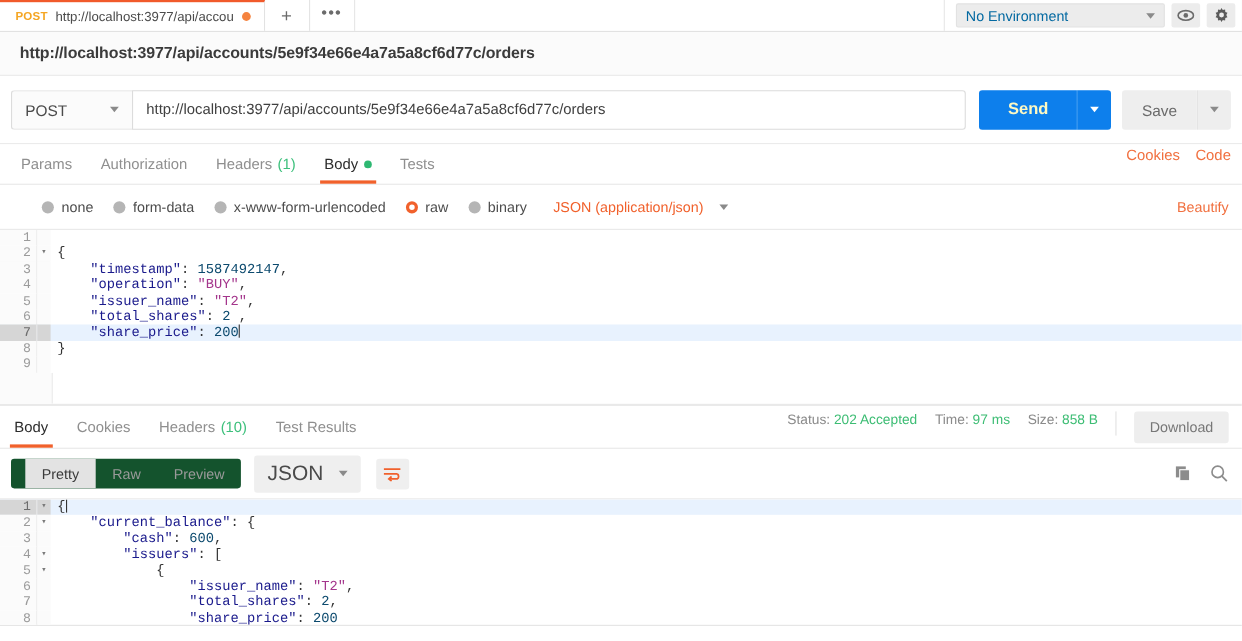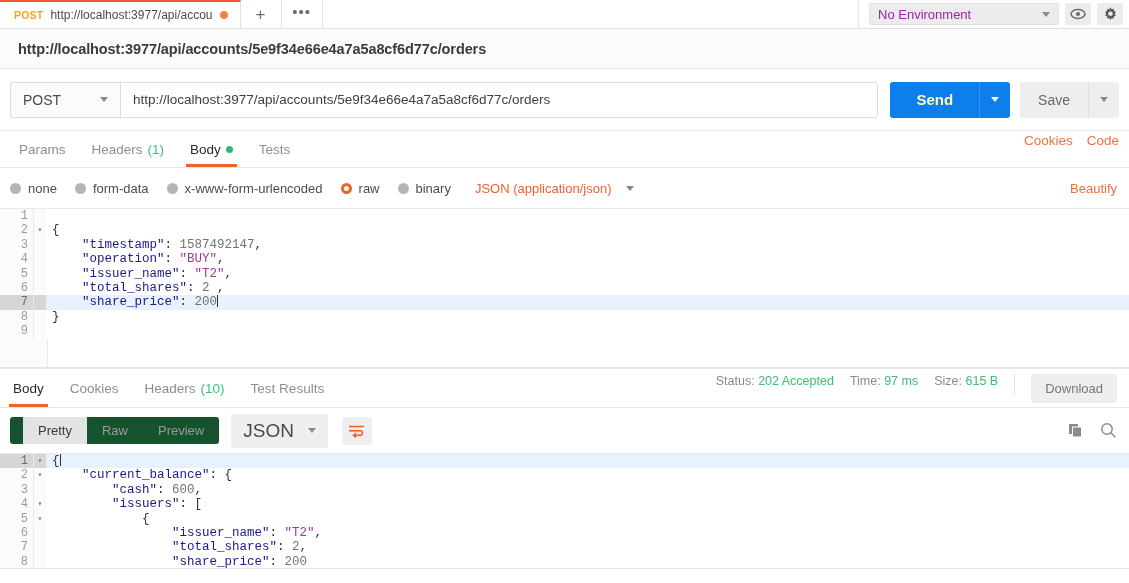--- a/index.html
+++ b/index.html
@@ -83,21 +83,21 @@
     display: flex;
     align-items: center;
     justify-content: space-between;
     width: 190px;
     height: 22px;
     padding: 0 8px;
     background: #ececec;
     border: 1px solid #e2e2e2;
     border-radius: 2px;
     box-sizing: border-box;
-    color: #a21caf;
+    color: #0369a1;
     font-size: 13px;
   }
   .caret {
     width: 0; height: 0;
     border-left: 4px solid transparent;
     border-right: 4px solid transparent;
     border-top: 5px solid #8a8a8a;
   }
   .icon-box {
     width: 26px; height: 22px;
@@ -239,20 +239,21 @@
   .right-links span { color: #f1703f; font-size: 13.5px; }
 
   
   .bodytype-row {
     display: flex;
     align-items: center;
     justify-content: space-between;
     height: 40px;
     padding: 0 12px 0 10px;
     box-sizing: border-box;
+    margin-left: 28px;
   }
   .radios { display: flex; align-items: center; gap: 18px; }
   .radio-item { display: flex; align-items: center; gap: 7px; color: #4d4d4d; font-size: 13px; }
   .rdot {
     width: 11px; height: 11px; border-radius: 50%;
     background: #b5b5b5;
     box-sizing: border-box;
   }
   .rdot.on {
     background: #ffffff;
@@ -300,21 +301,21 @@
     font-size: 8px;
     text-align: center;
     background: #fbfbfb;
     height: 14.4px;
     line-height: 14.4px;
   }
   .code-line.active .fold { background: #d6d6d6; }
   .code-text { padding-left: 6px; color: #333333; }
   .k { color: #1a1a8c; }
   .s { color: #a4368c; }
-  .n { color: #737373; }
+  .n { color: #0c4a6e; }
   .p { color: #333333; }
   .caret-bar {
     display: inline-block;
     width: 1px;
     height: 12px;
     background: #333;
     vertical-align: -2px;
   }
   .editor-pad { background: #ffffff; }
   .gutter-fill { width: 47px; border-right: 1px solid #eaeaea; background: #fbfbfb; }
@@ -435,20 +436,23 @@
     <div class="save-caret">
       <span class="caret"></span>
     </div>
   </div>
 </div>
 
 <div class="req-tabs-row">
   <div class="req-tabs" id="req-tabs">
       <div class="rtab">
         <span>Params</span>
+      </div>
+      <div class="rtab">
+        <span>Authorization</span>
       </div>
       <div class="rtab">
         <span>Headers</span>
         <span class="count">(1)</span>
       </div>
       <div class="rtab active">
         <span>Body</span>
         <span class="green-dot"></span>
       </div>
       <div class="rtab">
@@ -526,21 +530,21 @@
     <span>
       <span>Status:</span>
       <b>202 Accepted</b>
     </span>
     <span>
       <span>Time:</span>
       <b>97 ms</b>
     </span>
     <span>
       <span>Size:</span>
-      <b>615 B</b>
+      <b>858 B</b>
     </span>
     <span class="vdiv"></span>
     <span class="download-btn">Download</span>
   </div>
 </div>
 
 <div class="resp-toolbar">
   <div style="display:flex;align-items:center;">
     <div class="seg" id="view-modes">
         <div class="seg-item active">Pretty</div>

